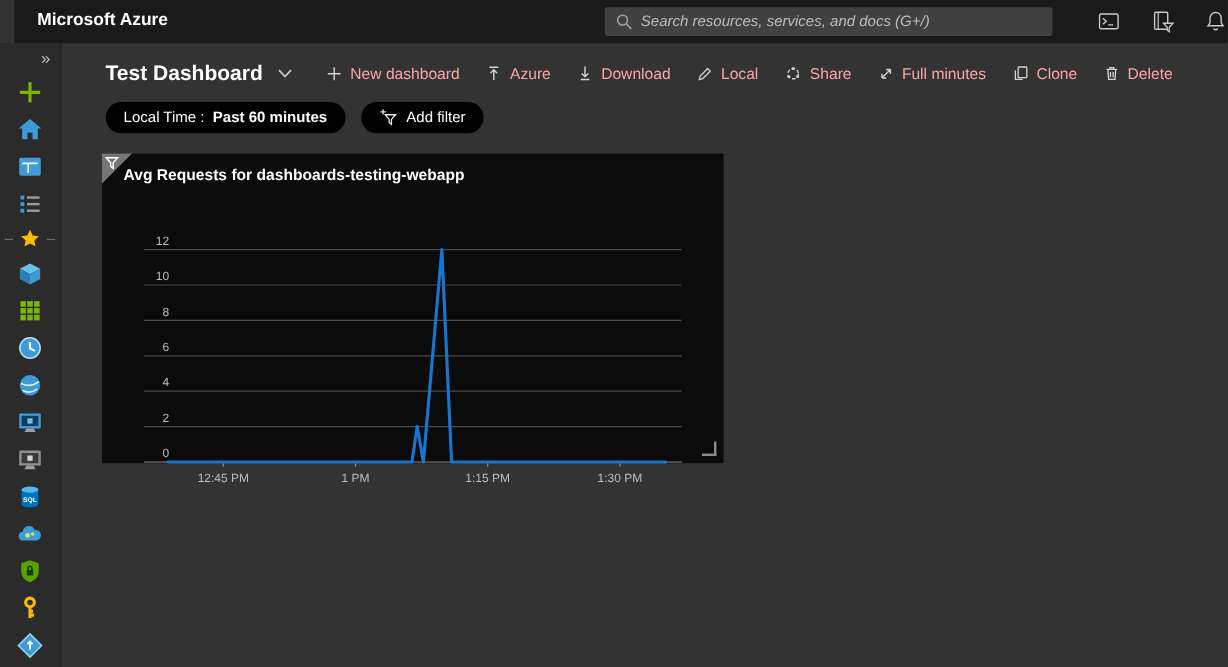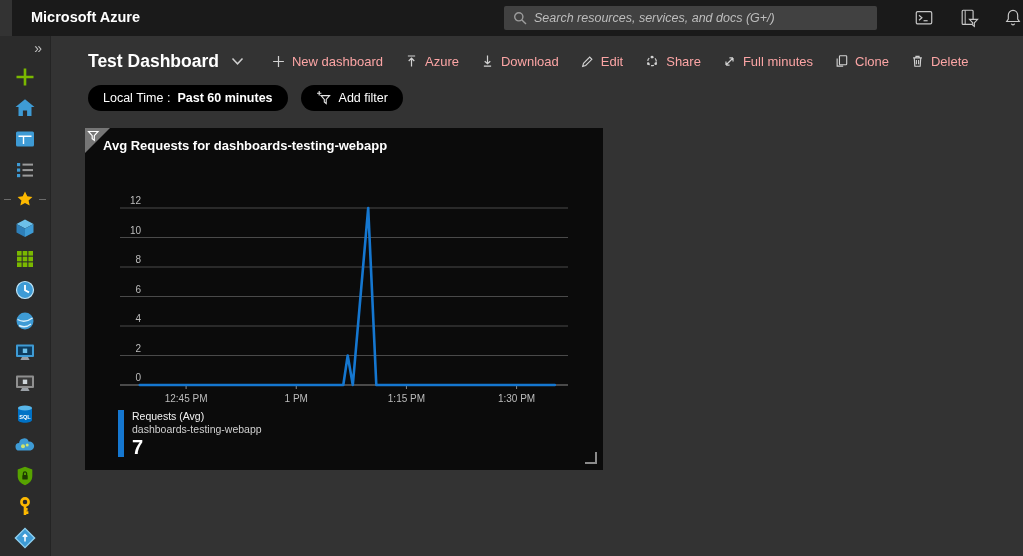--- a/index.html
+++ b/index.html
@@ -32,21 +32,21 @@
   .tb-btn { display:flex; align-items:center; gap:7px; padding:0 11px; font-size:13px; color:#fca5a5; cursor:pointer; white-space:nowrap; }
   .tb-btn svg { display:block; }
 
   
   .pill-row { position:absolute; left:37px; top:49px; display:flex; gap:13px; }
   .pill { background:#000000; border-radius:13px; height:26px; display:flex; align-items:center; padding:0 15px; font-size:12.5px; color:#fff; cursor:pointer; }
   .pill b { margin-left:7px; }
   .pill svg { margin-right:7px; }
 
   
-  .tile { position:absolute; left:34px; top:92px; width:518px; height:342px; background:#0b0b0b; }
+  .tile { position:absolute; left:34px; top:92px; width:518px; height:258px; background:#0b0b0b; }
   .corner-tri { position:absolute; top:0; left:0; width:0; height:0; border-top:25px solid #767676; border-right:25px solid transparent; }
   .corner-funnel { position:absolute; top:2px; left:2px; z-index:2; }
   .tile-title { position:absolute; left:18px; top:10px; font-size:13px; font-weight:bold; color:#fff; }
   #chart-svg { position:absolute; left:33px; top:68px; }
   .legend { position:absolute; left:33px; top:282px; display:flex; }
   .legend-bar { width:6px; height:47px; }
   .legend-text { margin-left:8px; display:flex; flex-direction:column; }
   .legend-metric { font-size:10.5px; color:#f2f2f2; line-height:1.25; }
   .legend-resource { font-size:10.5px; color:#cfcfcf; line-height:1.25; }
   .legend-value { font-size:20px; font-weight:bold; color:#fff; line-height:1.15; }
@@ -235,21 +235,21 @@
       <div class="tb-btn">
         <svg width="13" height="14" viewBox="0 0 14 14">
             <path d="M7 1v9M4 7.2l3 2.8 3-2.8M3.1 12.6h7.8" stroke="#d2d2d2" stroke-width="1.3" fill="none"></path>
           </svg>
         <span>Download</span>
       </div>
       <div class="tb-btn">
         <svg width="13" height="13" viewBox="0 0 14 14">
             <path d="M1.8 12.2l.9-3.2L9.4 2.3l2.3 2.3-6.7 6.7Z" stroke="#d2d2d2" stroke-width="1.2" fill="none"></path>
           </svg>
-        <span>Edit</span>
+        <span>Local</span>
       </div>
       <div class="tb-btn">
         <svg width="14" height="14" viewBox="0 0 14 14">
           <circle cx="7" cy="7.4" r="4.3" fill="none" stroke="#d2d2d2" stroke-width="1.2" stroke-dasharray="3 1.6"></circle>
           <circle cx="7" cy="3.1" r="1.3" fill="#d2d2d2"></circle>
             <circle cx="3.3" cy="9.7" r="1.3" fill="#d2d2d2"></circle>
             <circle cx="10.7" cy="9.7" r="1.3" fill="#d2d2d2"></circle>
         </svg>
         <span>Share</span>
       </div>
@@ -315,24 +315,16 @@
         <text x="68.09836065573771" y="206" fill="#bdbdbd" font-size="10" text-anchor="middle" font-family="Liberation Sans, sans-serif">12:45 PM</text>
         <line x1="178.2622950819672" y1="189" x2="178.2622950819672" y2="193" stroke="#8a8a8a" stroke-width="1"></line>
         <text x="178.2622950819672" y="206" fill="#bdbdbd" font-size="10" text-anchor="middle" font-family="Liberation Sans, sans-serif">1 PM</text>
         <line x1="288.42622950819674" y1="189" x2="288.42622950819674" y2="193" stroke="#8a8a8a" stroke-width="1"></line>
         <text x="288.42622950819674" y="206" fill="#bdbdbd" font-size="10" text-anchor="middle" font-family="Liberation Sans, sans-serif">1:15 PM</text>
         <line x1="398.59016393442624" y1="189" x2="398.59016393442624" y2="193" stroke="#8a8a8a" stroke-width="1"></line>
         <text x="398.59016393442624" y="206" fill="#bdbdbd" font-size="10" text-anchor="middle" font-family="Liberation Sans, sans-serif">1:30 PM</text>
         <polyline points="21.8,189.0 225.3,189.0 229.7,159.5 234.8,189.0 250.2,12.0 258.3,189.0 436.8,189.0" fill="none" stroke="#1577d0" stroke-width="2.6" stroke-linejoin="round" stroke-linecap="round"></polyline>
       </svg>
 
-    <div class="legend">
-      <div class="legend-bar" id="legend-bar" style="background: rgb(21, 119, 208);"></div>
-      <div class="legend-text">
-        <span class="legend-metric">Requests (Avg)</span>
-        <span class="legend-resource">dashboards-testing-webapp</span>
-        <span class="legend-value">7</span>
-      </div>
-    </div>
 
     <div class="resize-handle"></div>
   </div>
 </div>
 
 </body></html>

